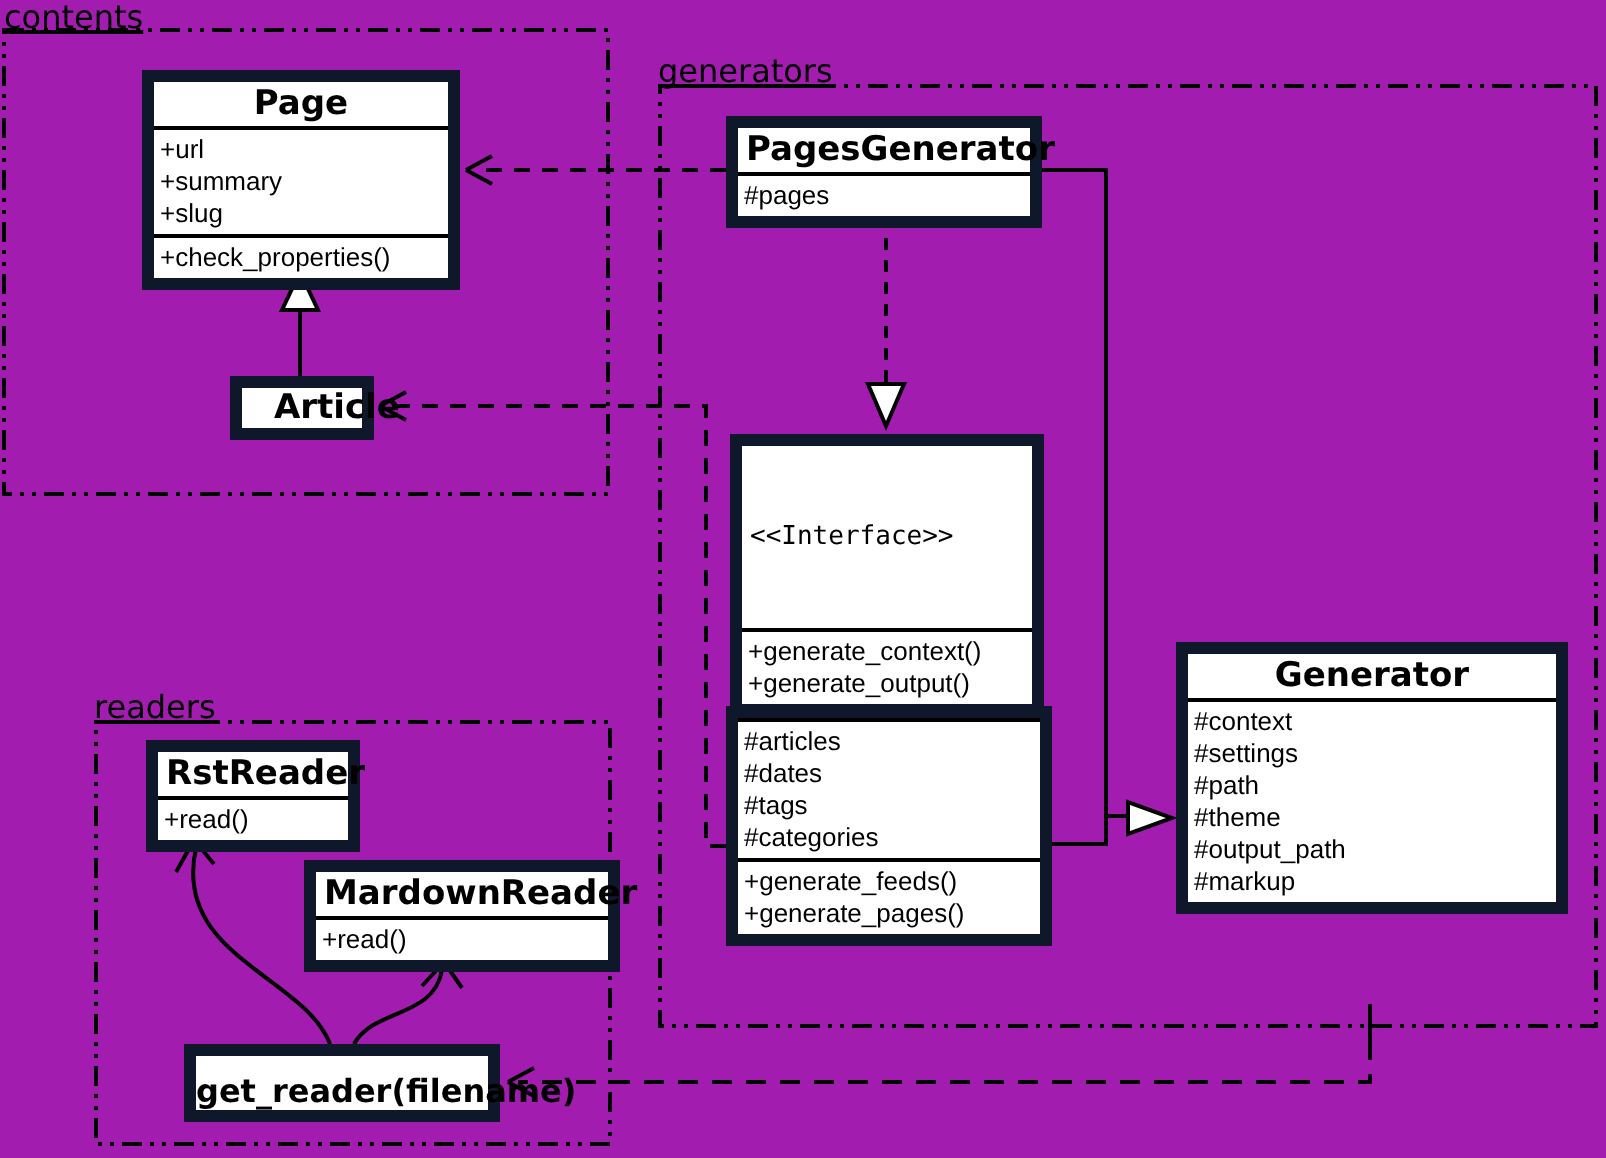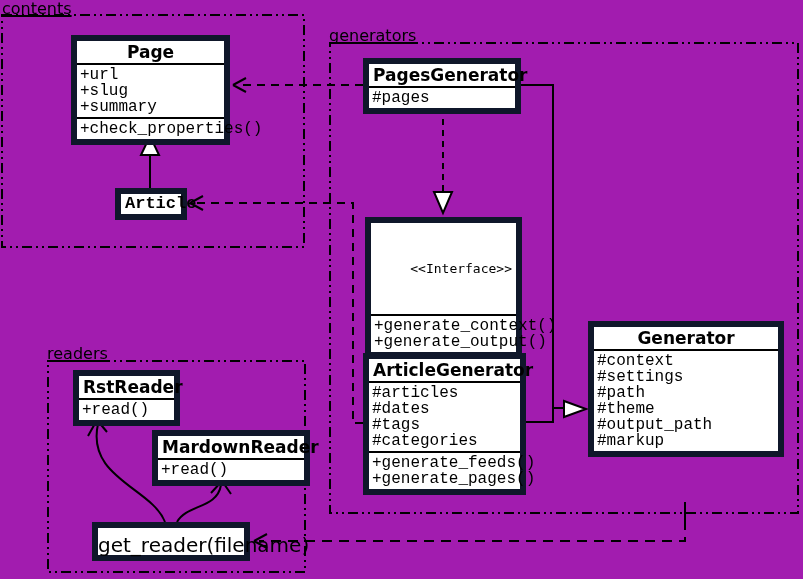--- a/index.html
+++ b/index.html
@@ -5,24 +5,24 @@
   html,body{margin:0;padding:0;background:#ffffff;}
   #canvas{position:relative;width:803px;height:579px;background:#a21caf;
           font-family:"DejaVu Sans",sans-serif;color:#000;overflow:hidden;}
   #wires{position:absolute;left:0;top:0;z-index:0;}
   .pkg-label{position:absolute;z-index:3;font-size:16px;line-height:19px;
              text-decoration:underline;text-decoration-thickness:2px;white-space:pre;}
   .uml-class{position:absolute;z-index:2;background:#fff;border:6px solid #0f172a;box-sizing:border-box;}
   .uml-title{font-family:"DejaVu Sans",sans-serif;font-weight:bold;font-size:17px;
              line-height:18px;text-align:center;padding:2px 4px;white-space:pre;}
   .uml-stereo{font-family:"DejaVu Sans Mono",monospace;font-weight:normal;font-size:13px;
-              line-height:15px;text-align:right;white-space:pre;}
+              line-height:15px;text-align:left;white-space:pre;}
   .uml-sec{border-top:2px solid #000;padding:2px 3px;}
-  .uml-member{font-family:Liberation Mono, monospace;font-size:16px;line-height:16px;white-space:pre;}
-  .plain-box .uml-title{font-weight:normal;font-size:20px;line-height:35px;padding:0;}
+  .uml-member{font-family:Liberation Sans, sans-serif;font-size:13px;line-height:16px;white-space:pre;}
+  .plain-box .uml-title{font-weight:bold;font-size:16px;line-height:35px;padding:0;}
 </style>
 </head>
 <body>
 
 <div id="canvas">
 
   <svg id="wires" width="803" height="579" viewBox="0 0 803 579">
 
     <g stroke="#000" stroke-width="2" fill="none" stroke-dasharray="10 4 2 4 2 4">
       <rect x="2" y="15" width="302" height="232"></rect>
@@ -79,51 +79,50 @@
   </svg>
 
   <div class="pkg-label" style="left:2px;top:-1px;">contents</div>
   <div class="pkg-label" style="left:329px;top:26px;text-align:right;">generators</div>
   <div class="pkg-label" style="left:47px;top:344px;">readers</div>
 
   <div class="uml-class" style="left:71px;top:35px;width:159px;">
     <div class="uml-title">Page</div>
     <div class="uml-sec">
       <div class="uml-member">+url</div>
+      <div class="uml-member">+summary</div>
       <div class="uml-member">+slug</div>
-      <div class="uml-member">+summary</div>
     </div>
     <div class="uml-sec">
       <div class="uml-member">+check_properties()</div>
     </div>
   </div>
 
   <div class="uml-class" style="left:115px;top:188px;width:72px;">
-    <div class="uml-title" style="padding:1px 4px;font-family:Liberation Mono, monospace;">Article</div>
+    <div class="uml-title" style="padding:1px 16px;">Article</div>
   </div>
 
   <div class="uml-class" style="left:363px;top:58px;width:158px;">
     <div class="uml-title">PagesGenerator</div>
     <div class="uml-sec">
       <div class="uml-member">#pages</div>
     </div>
   </div>
 
   <div class="uml-class" style="left:365px;top:217px;width:157px;">
     <div class="uml-title">
       <div class="uml-stereo">&lt;&lt;Interface&gt;&gt;</div>
     </div>
     <div class="uml-sec">
       <div class="uml-member">+generate_context()</div>
       <div class="uml-member">+generate_output()</div>
     </div>
   </div>
 
   <div class="uml-class" style="left:363px;top:353px;width:163px;">
-    <div class="uml-title">ArticleGenerator</div>
     <div class="uml-sec">
       <div class="uml-member">#articles</div>
       <div class="uml-member">#dates</div>
       <div class="uml-member">#tags</div>
       <div class="uml-member">#categories</div>
     </div>
     <div class="uml-sec">
       <div class="uml-member">+generate_feeds()</div>
       <div class="uml-member">+generate_pages()</div>
     </div>

